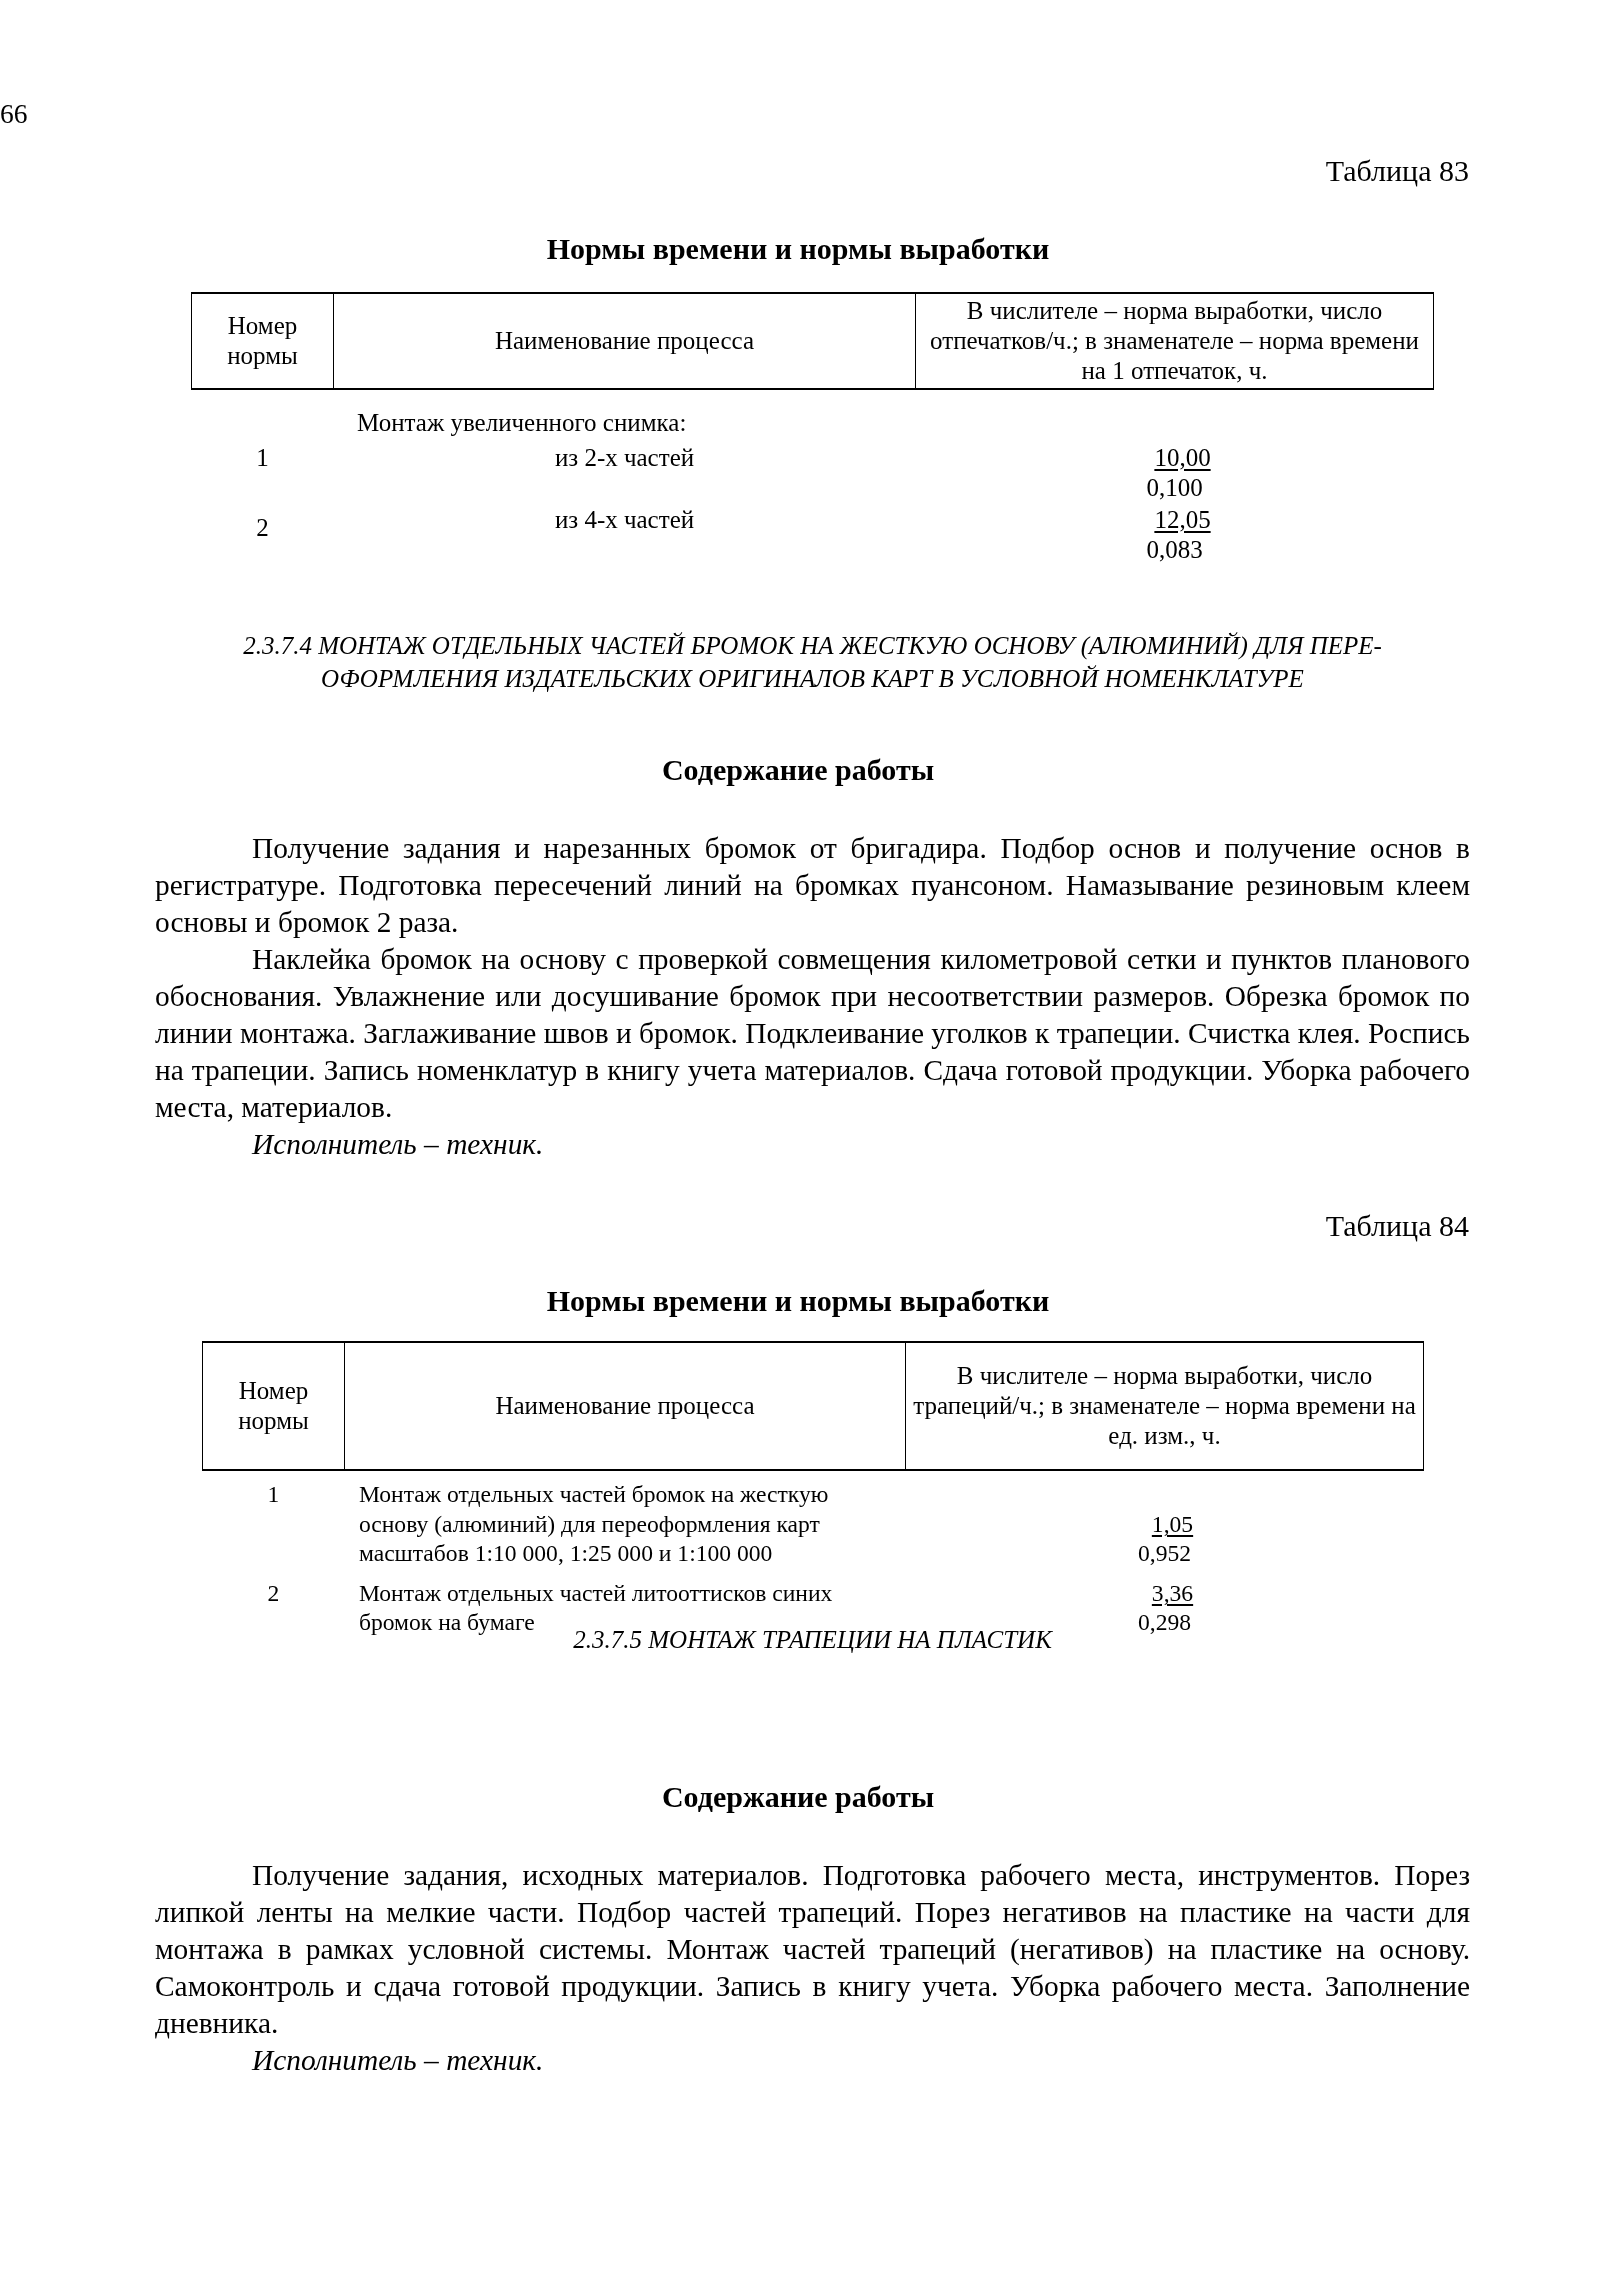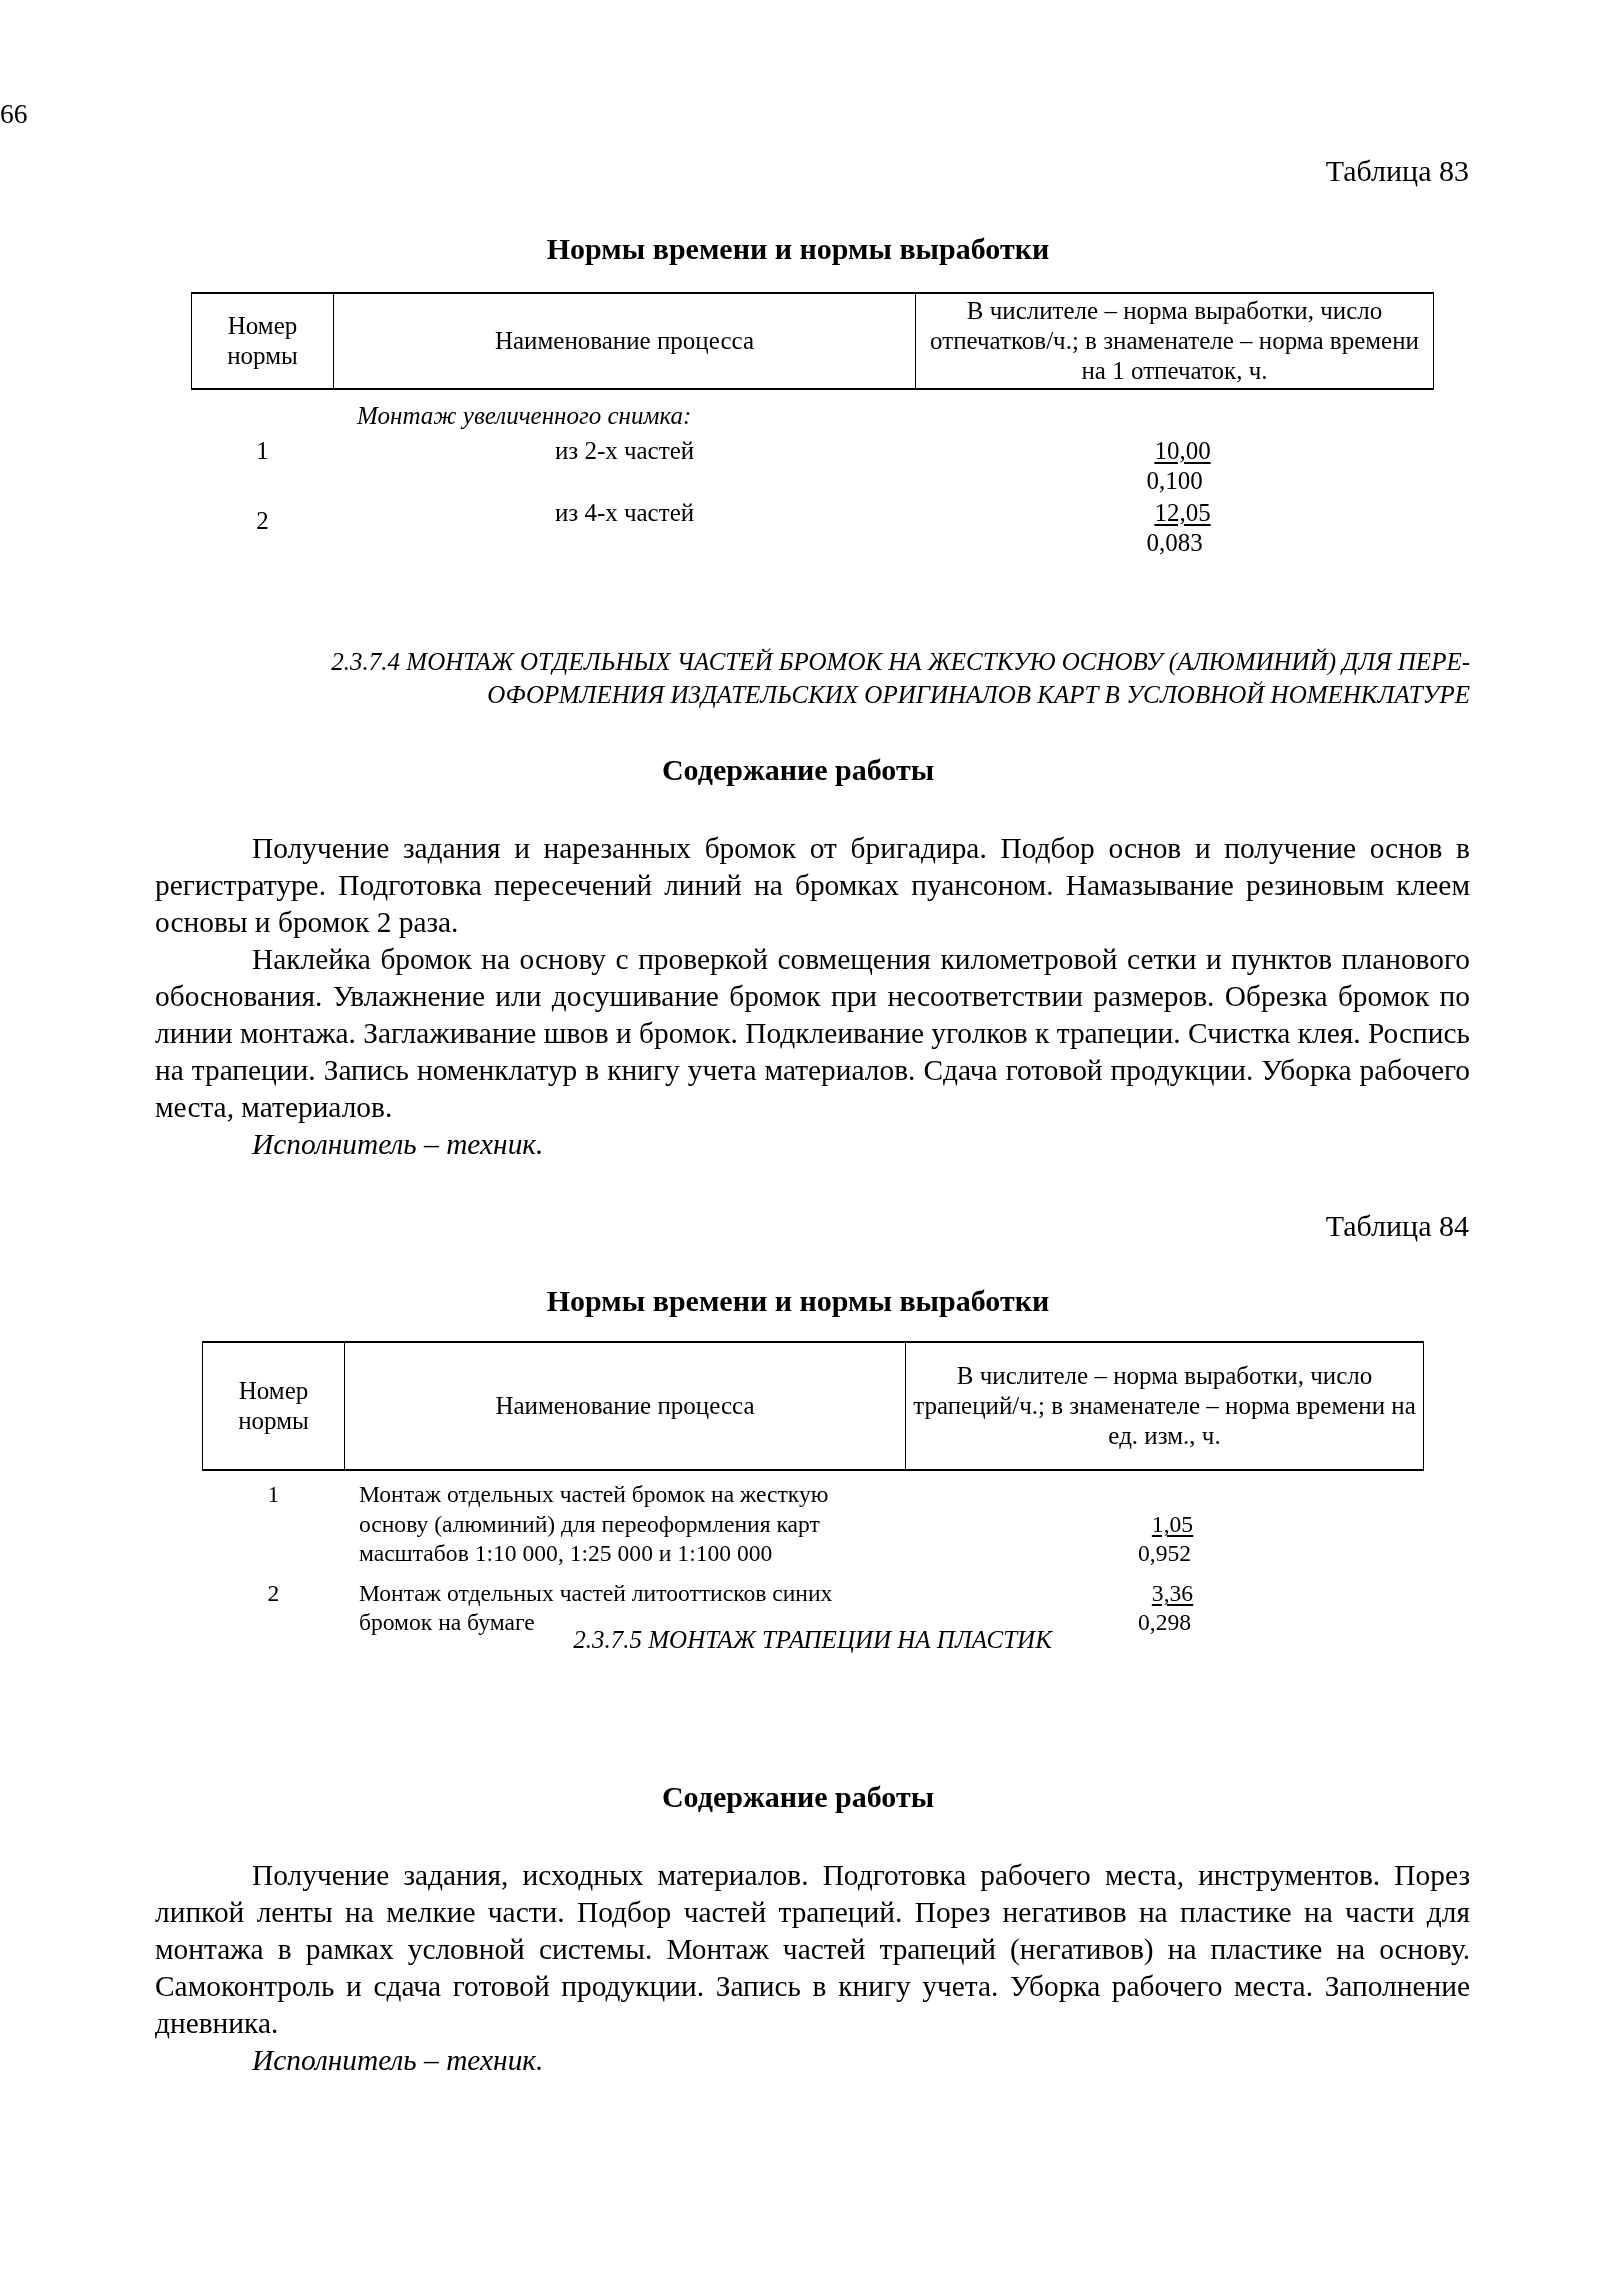--- a/index.html
+++ b/index.html
@@ -34,21 +34,21 @@
   <thead>
     <tr style="height:96px;">
       <th style="width:128px;">Номер нормы</th>
       <th style="width:568px;">Наименование процесса</th>
       <th>В числителе – норма выработки, число отпечатков/ч.; в знаменателе – норма времени на 1 отпечаток, ч.</th>
     </tr>
   </thead>
   <tbody>
     <tr>
       <td style="padding-top:9.2px;"></td>
-      <td style="padding-top:11px; padding-left:23.6px;font-style:italic;">Монтаж увеличенного снимка:</td>
+      <td style="padding-top:18px; padding-left:23.6px;">Монтаж увеличенного снимка:</td>
       <td></td>
     </tr>
     <tr>
       <td class="num-col" style="padding-top:3.9px;">1</td>
       <td class="num-col" style="padding-top:3.9px;">из 2-х частей</td>
       <td class="num-col" style="padding-top:3.9px;">
         <span class="frac">
           <span class="numer">10,00</span>
           <span class="denom">0,100</span>
         </span>
@@ -60,21 +60,21 @@
       <td class="num-col">
         <span class="frac">
           <span class="numer">12,05</span>
           <span class="denom">0,083</span>
         </span>
       </td>
     </tr>
   </tbody>
 </table>
 
-<div class="abs section-title" style="top:645px;text-align:right;">
+<div class="abs section-title" style="top:629px;">
   <div>2.3.7.4  МОНТАЖ ОТДЕЛЬНЫХ ЧАСТЕЙ БРОМОК НА ЖЕСТКУЮ ОСНОВУ (АЛЮМИНИЙ) ДЛЯ ПЕРЕ-</div>
   <div>ОФОРМЛЕНИЯ ИЗДАТЕЛЬСКИХ ОРИГИНАЛОВ КАРТ В УСЛОВНОЙ НОМЕНКЛАТУРЕ</div>
 </div>
 <div class="abs heading" style="top:753px;">Содержание работы</div>
 
 <div class="abs body-text" style="top:830px;">
   <p>Получение задания и нарезанных бромок от бригадира. Подбор основ и получение основ в регистратуре. Подготовка пересечений линий на бромках пуансоном. Намазывание резиновым клеем основы и бромок 2 раза.</p>
   <p>Наклейка бромок на основу с проверкой совмещения километровой сетки и пунктов планового обоснования. Увлажнение или досушивание бромок при несоответствии размеров. Обрезка бромок по линии монтажа. Заглаживание швов и бромок. Подклеивание уголков к трапеции. Счистка клея. Роспись на трапеции. Запись номенклатур в книгу учета материалов. Сдача готовой продукции. Уборка рабочего места, материалов.</p>
   <p class="performer">Исполнитель – техник.</p>
 </div>

